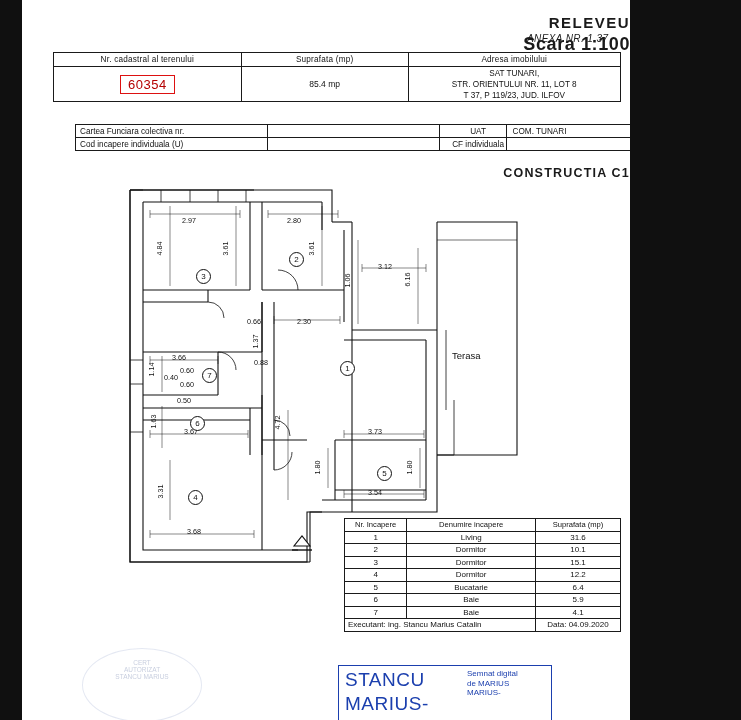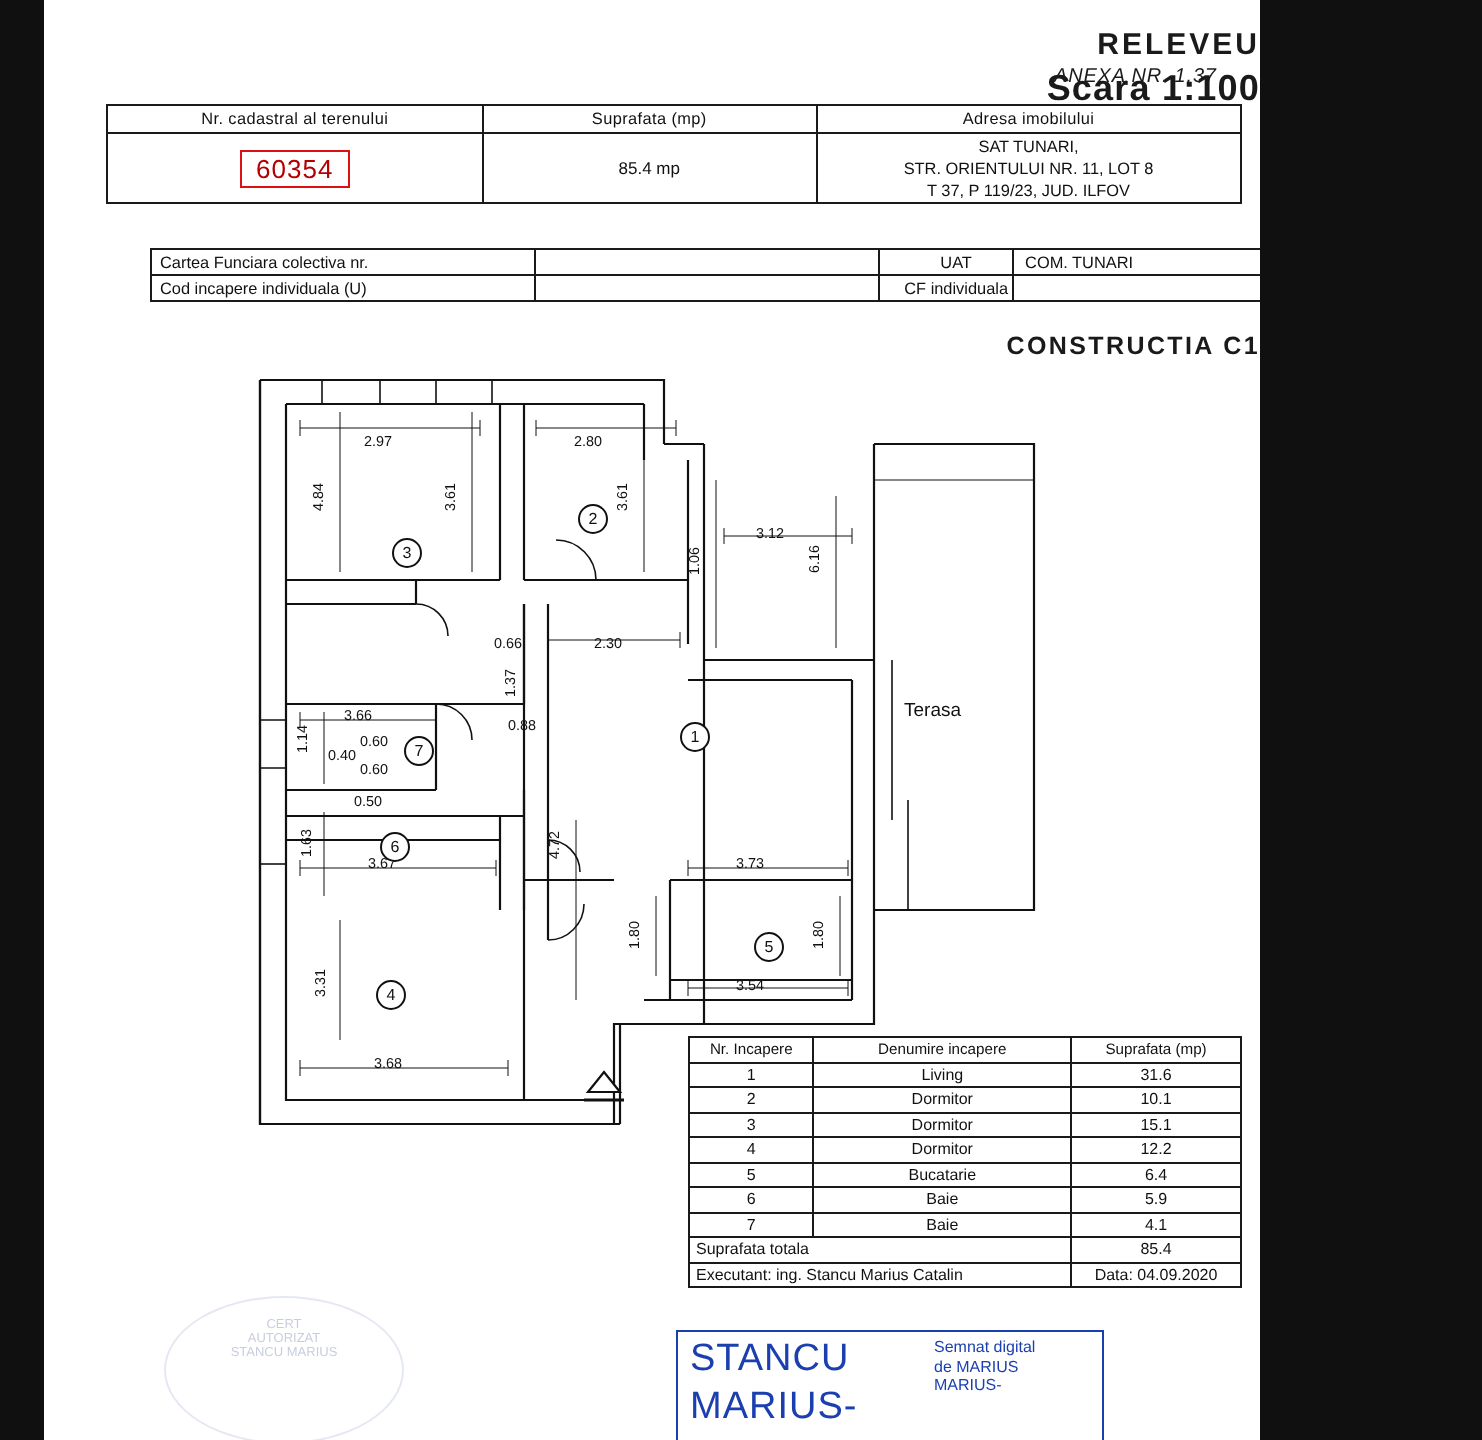--- a/index.html
+++ b/index.html
@@ -321,24 +321,20 @@
       <td>6</td>
       <td>Baie</td>
       <td>5.9</td>
     </tr>
     <tr>
       <td>7</td>
       <td>Baie</td>
       <td>4.1</td>
     </tr>
     <tr>
-      <td class="tot" colspan="2">Suprafata totala</td>
-      <td>85.4</td>
-    </tr>
-    <tr>
       <td class="tot" colspan="2">Executant: ing. Stancu Marius Catalin</td>
       <td>Data: 04.09.2020</td>
     </tr>
   </tbody>
     </table>
 
   <div id="seal">
     <span class="s1">CERT</span>
     <span>AUTORIZAT</span>
     <span>STANCU MARIUS</span>

